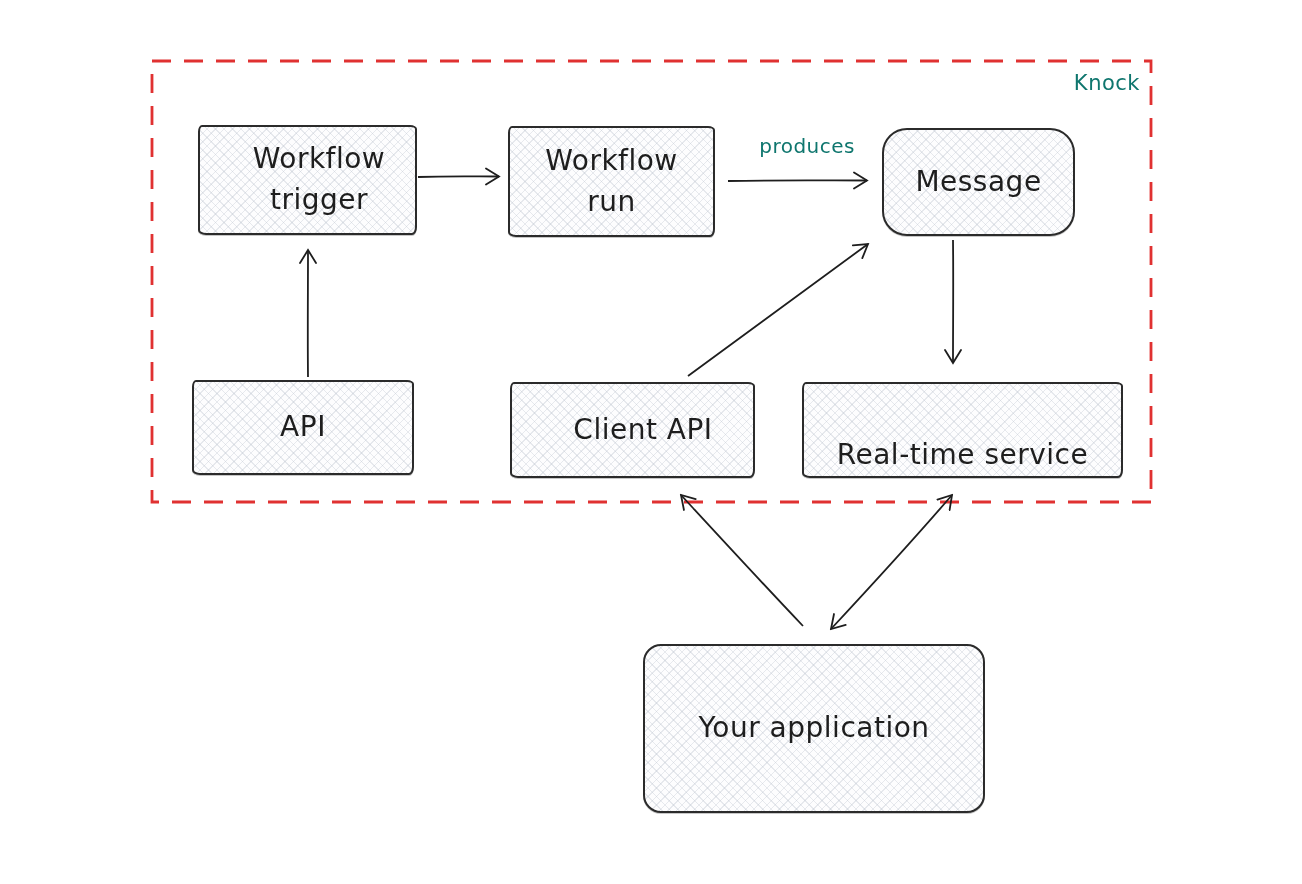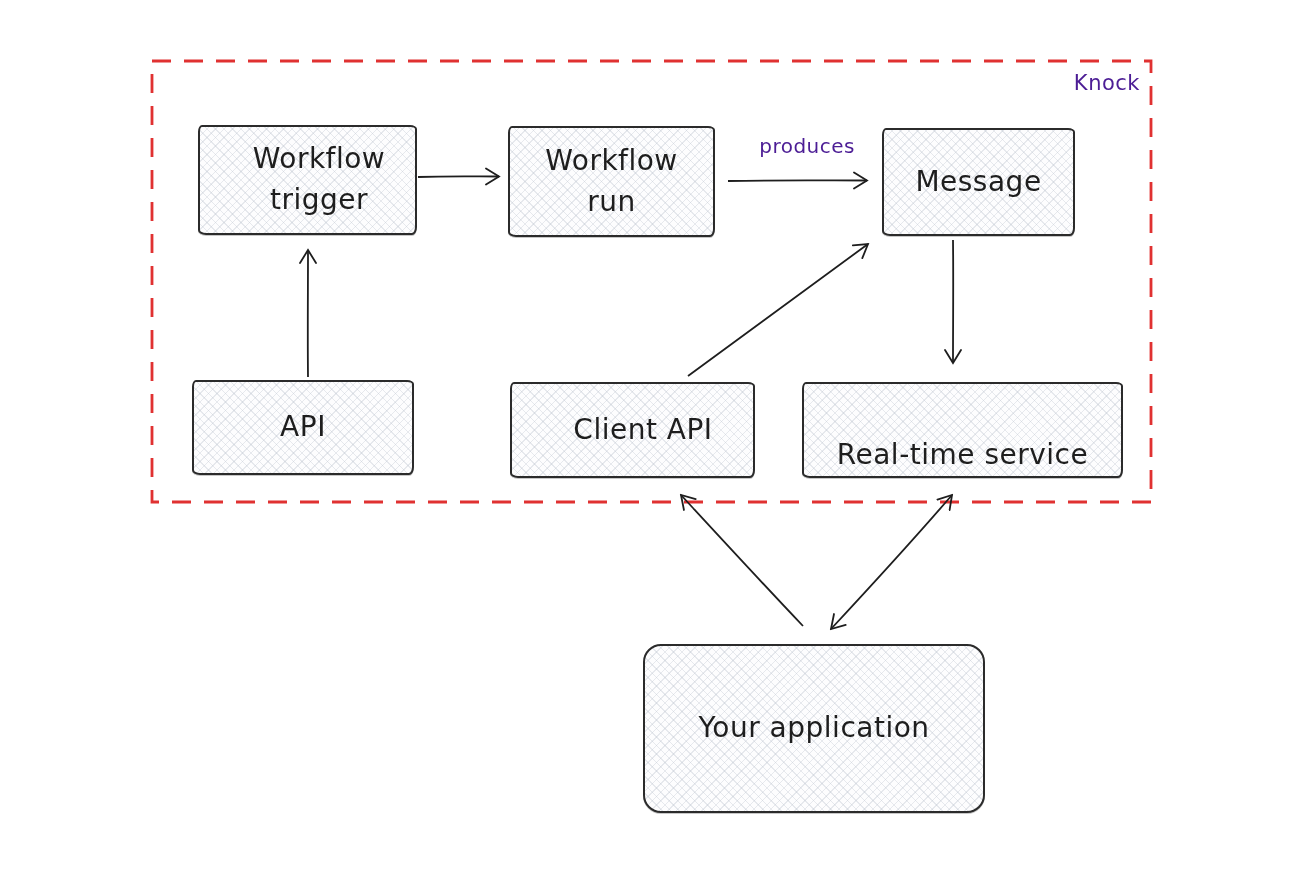--- a/index.html
+++ b/index.html
@@ -43,42 +43,42 @@
   }
   .node-label {
     font-size: 28px;
     color: #1e1e1e;
     letter-spacing: 0.5px;
     line-height: 1.45;
     padding: 0 10px;
   }
   .floating-label {
     position: absolute;
-    color: #4c1d95;
+    color: #0f766e;
     z-index: 4;
     letter-spacing: 0.5px;
   }
   #knock-label {
     left: 1040px;
     top: 71px;
     width: 100px;
     text-align: right;
     font-size: 21px;
   }
   #produces-label {
     left: 735px;
     top: 134px;
     width: 120px;
     text-align: right;
     font-size: 20px;
   }
   
   #node-workflow-trigger { left: 198px; top: 125px; width: 219px; height: 110px; padding-left: 23px; }
   #node-workflow-run     { left: 508px; top: 126px; width: 207px; height: 111px; }
-  #node-message          { left: 882px; top: 128px; width: 193px; height: 108px; }
+  #node-message          { left: 882px; top: 128px; width: 193px; height: 108px; border-radius: 25px; }
   #node-api              { left: 192px; top: 380px; width: 222px; height: 95px; text-align: center;  }
   #node-client-api       { left: 510px; top: 382px; width: 245px; height: 96px; padding-left: 21px;  }
   #node-realtime-service { left: 802px; top: 382px; width: 321px; height: 96px; align-items: flex-end;  }
   #node-your-application { left: 643px; top: 644px; width: 342px; height: 169px; border-radius: 18px; }
 </style>
 </head>
 <body>
 
 <div class="canvas">
 

